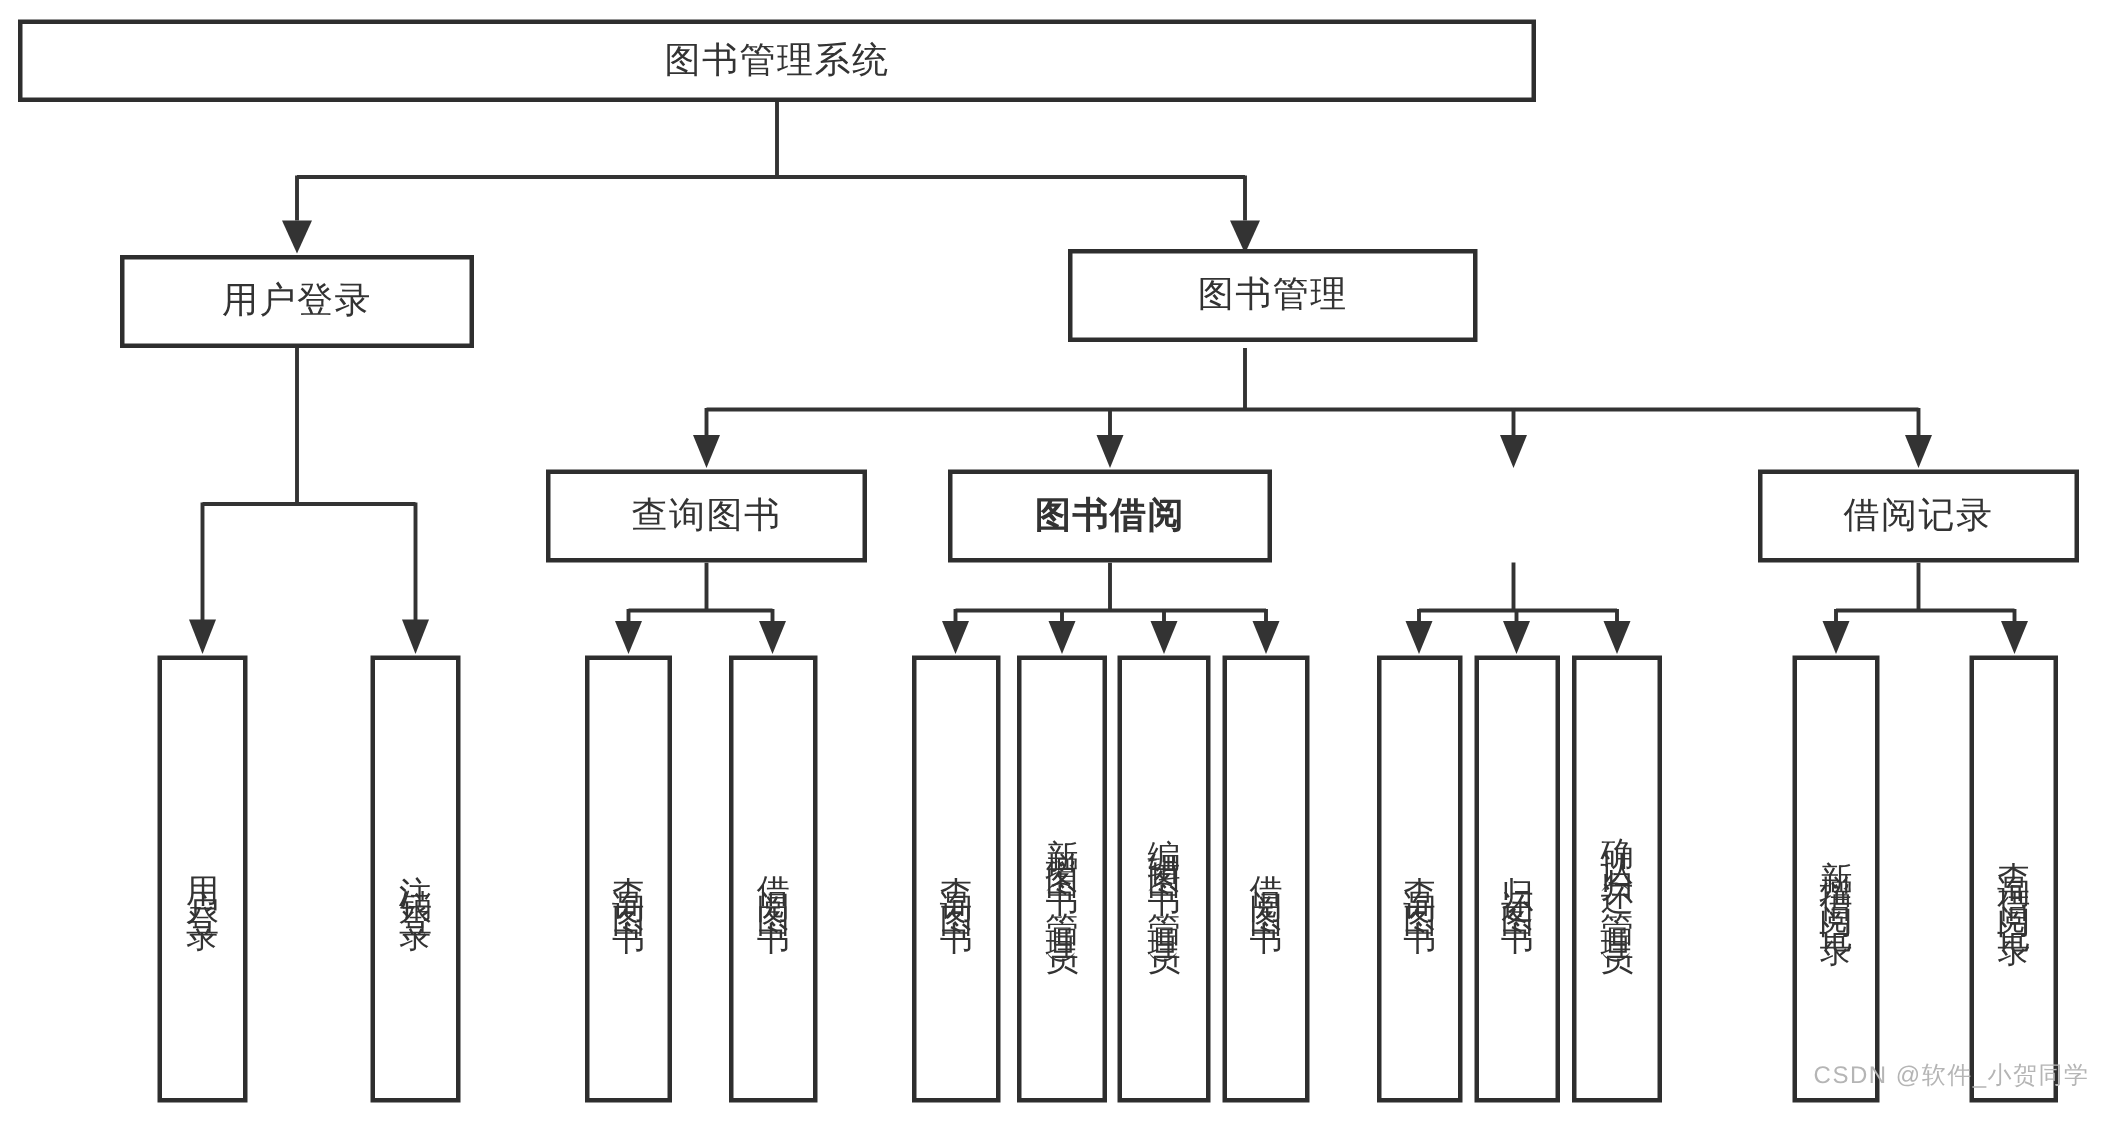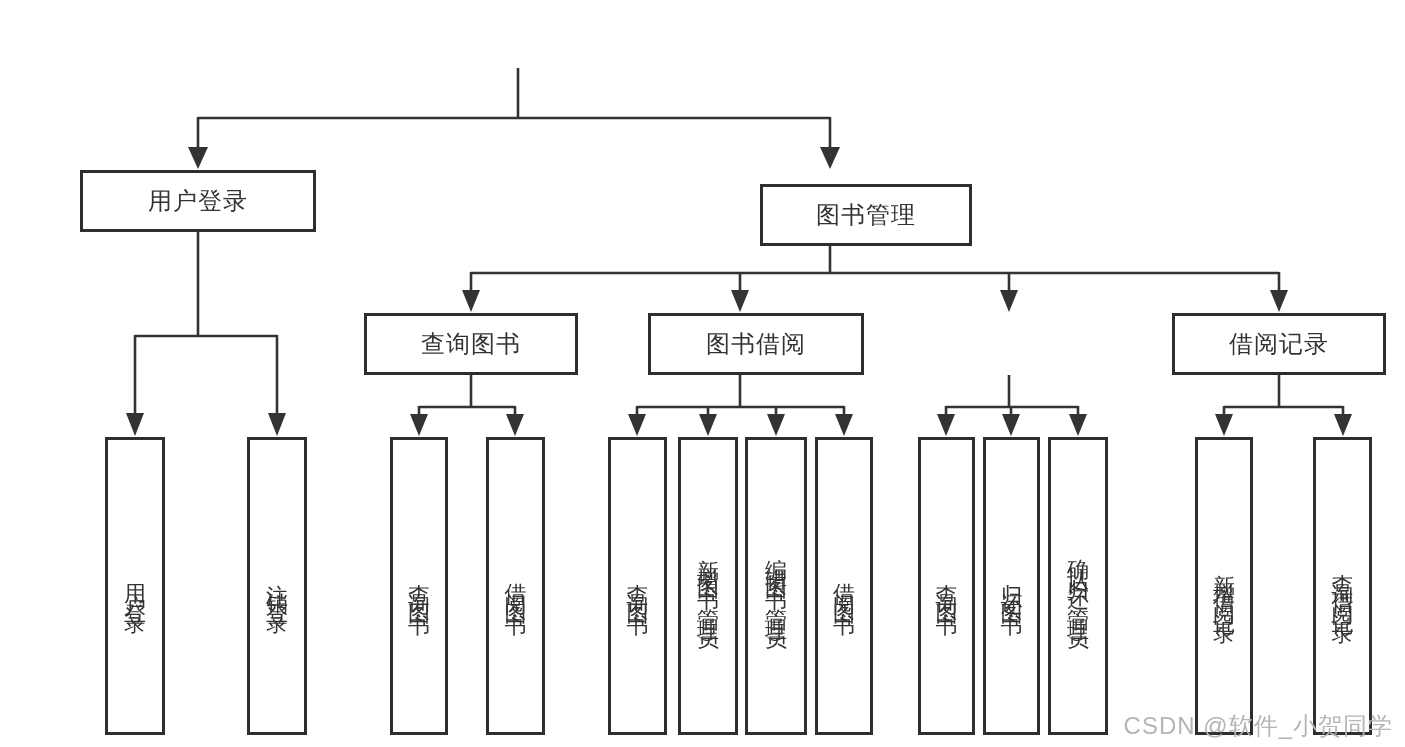--- a/index.html
+++ b/index.html
@@ -51,22 +51,22 @@
   .box.v {
     font-size: 22px;
     line-height: 1;
     writing-mode: vertical-rl;
     text-orientation: mixed;
     letter-spacing: 10px;
   }
   .watermark {
     position: absolute;
     right: 12px;
-    bottom: 5px;
-    font-size: 24px;
+    bottom: 19px;
+    font-size: 16px;
     color: var(--watermark, #b5b5b5);
     white-space: nowrap;
     letter-spacing: 1px;
     margin-top: 13px;
   }
 </style>
 </head>
 <body>
 
 <div class="stage">
@@ -140,26 +140,27 @@
     <g>
       <line x1="1279" y1="375" x2="1279" y2="407"></line>
       <line x1="1224" y1="407" x2="1343" y2="407"></line>
       <line x1="1224" y1="406" x2="1224" y2="415"></line>
       <polygon points="1215,414 1233,414 1224,436"></polygon>
       <line x1="1343" y1="406" x2="1343" y2="415"></line>
       <polygon points="1334,414 1352,414 1343,436"></polygon>
     </g>
   </svg>
 
+  <div class="box h" style="left:12px; top:13px; width:1012px; height:55px;">图书管理系统</div>
 
   <div class="box h" style="left:80px; top:170px; width:236px; height:62px;">用户登录</div>
-  <div class="box h" style="left:712px; top:184px; width:212px; height:62px;margin-left:48px;">图书管理</div>
+  <div class="box h" style="left:712px; top:166px; width:273px; height:62px;">图书管理</div>
 
   <div class="box h" style="left:364px; top:313px; width:214px; height:62px;">查询图书</div>
-  <div class="box h" style="left:648px; top:313px; width:216px; height:62px;">图书借阅</div>
+  <div class="box h" style="left:632px; top:313px; width:216px; height:62px;font-weight:bold;">图书借阅</div>
   <div class="box h" style="left:1172px; top:313px; width:214px; height:62px;">借阅记录</div>
 
   <div class="box v" style="left:105px; top:437px; width:60px; height:298px;">用户登录</div>
   <div class="box v" style="left:247px; top:437px; width:60px; height:298px;">注销登录</div>
 
   <div class="box v" style="left:390px; top:437px; width:58px; height:298px;">查询图书</div>
   <div class="box v" style="left:486px; top:437px; width:59px; height:298px;">借阅图书</div>
 
   <div class="box v" style="left:608px; top:437px; width:59px; height:298px;">查询图书</div>
   <div class="box v" style="left:678px; top:437px; width:60px; height:298px;">新增图书（管理员）</div>

